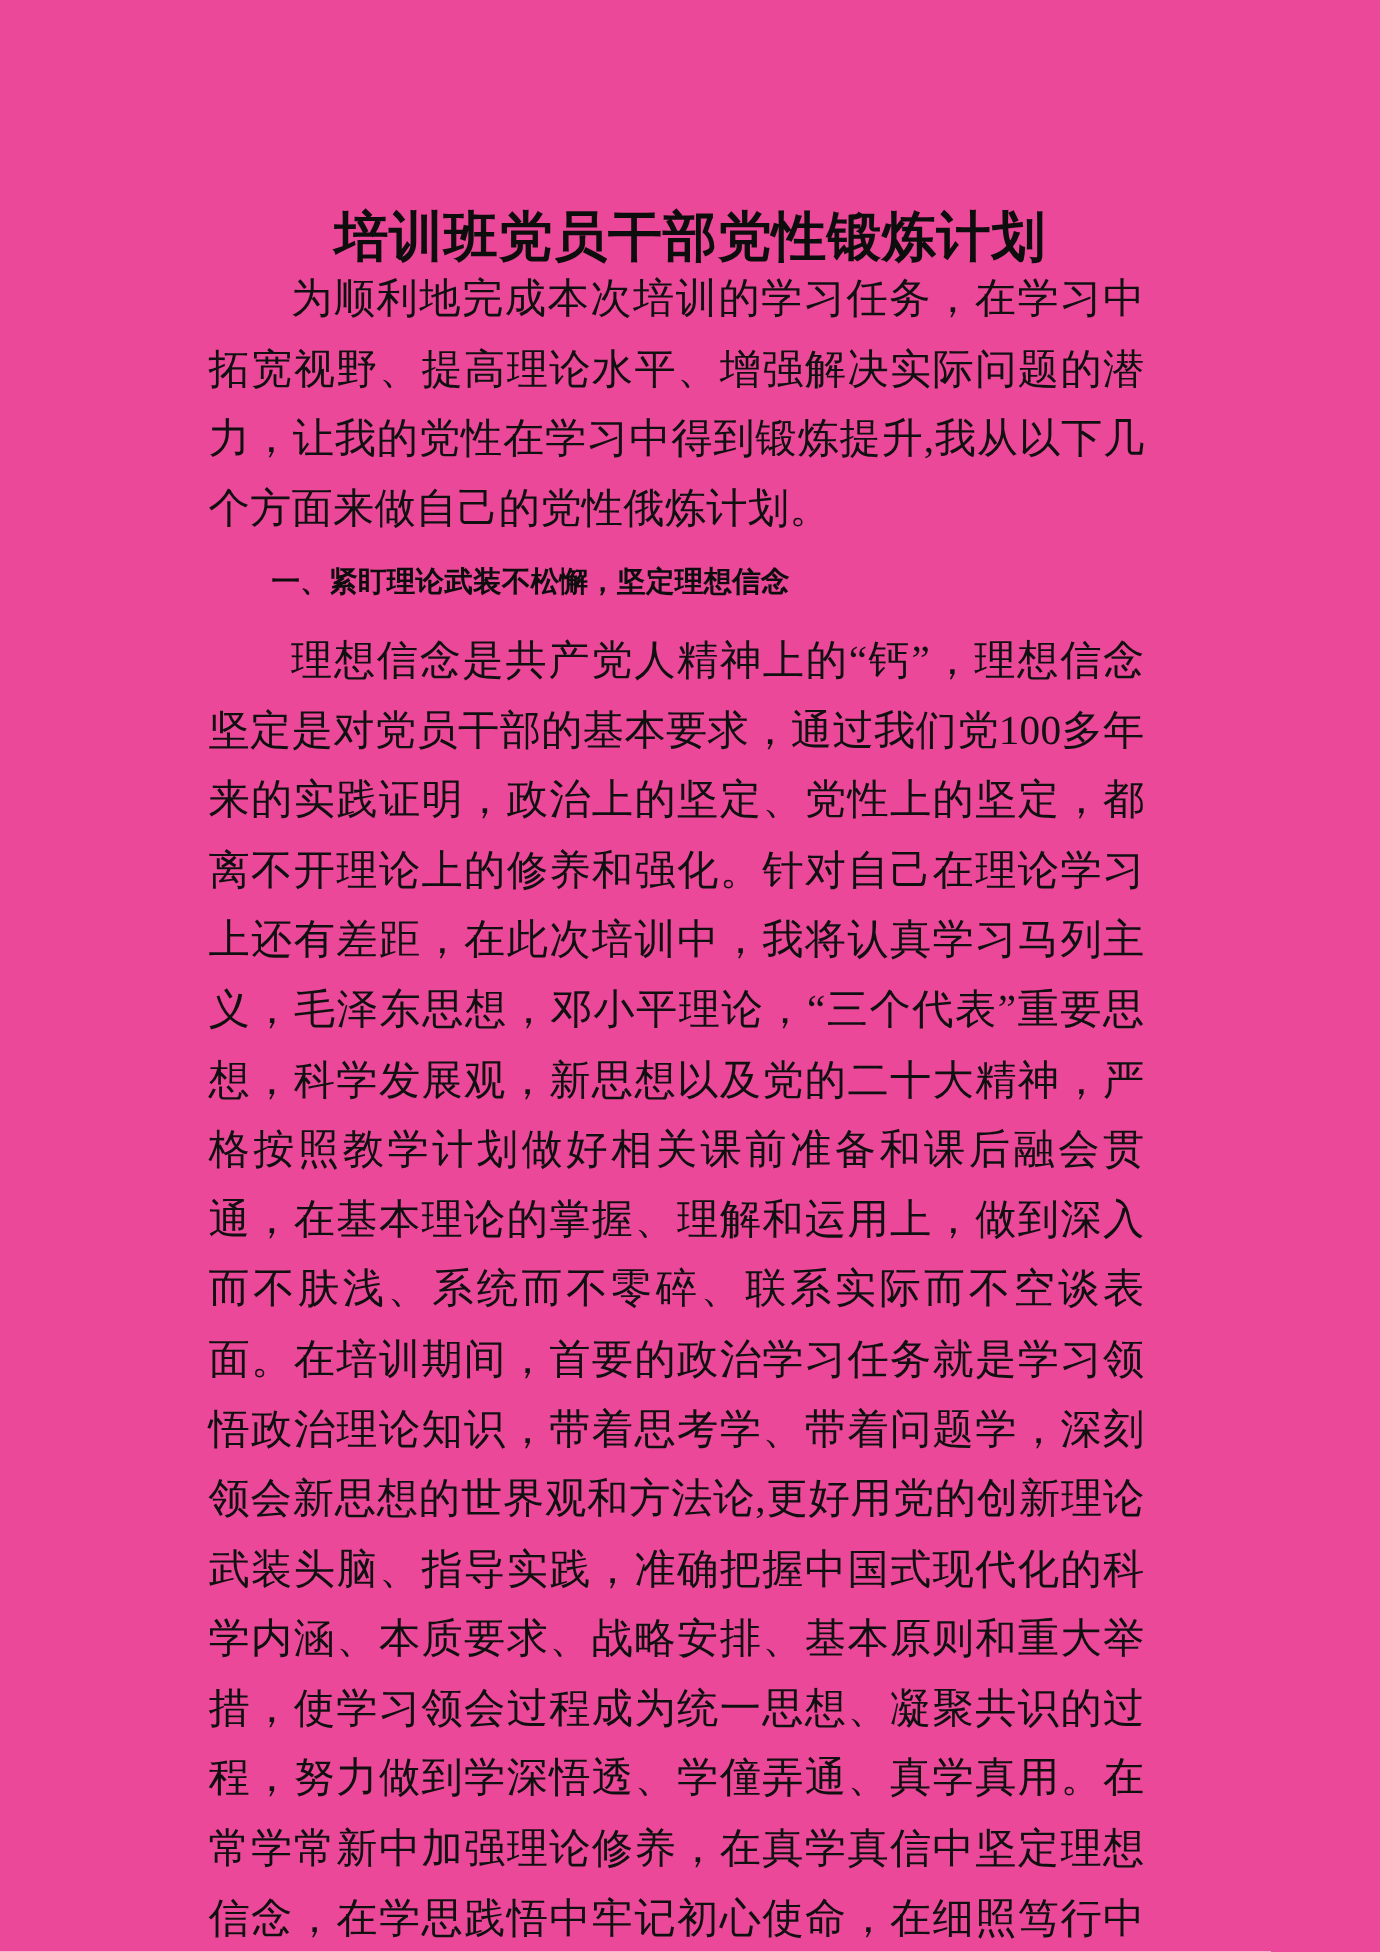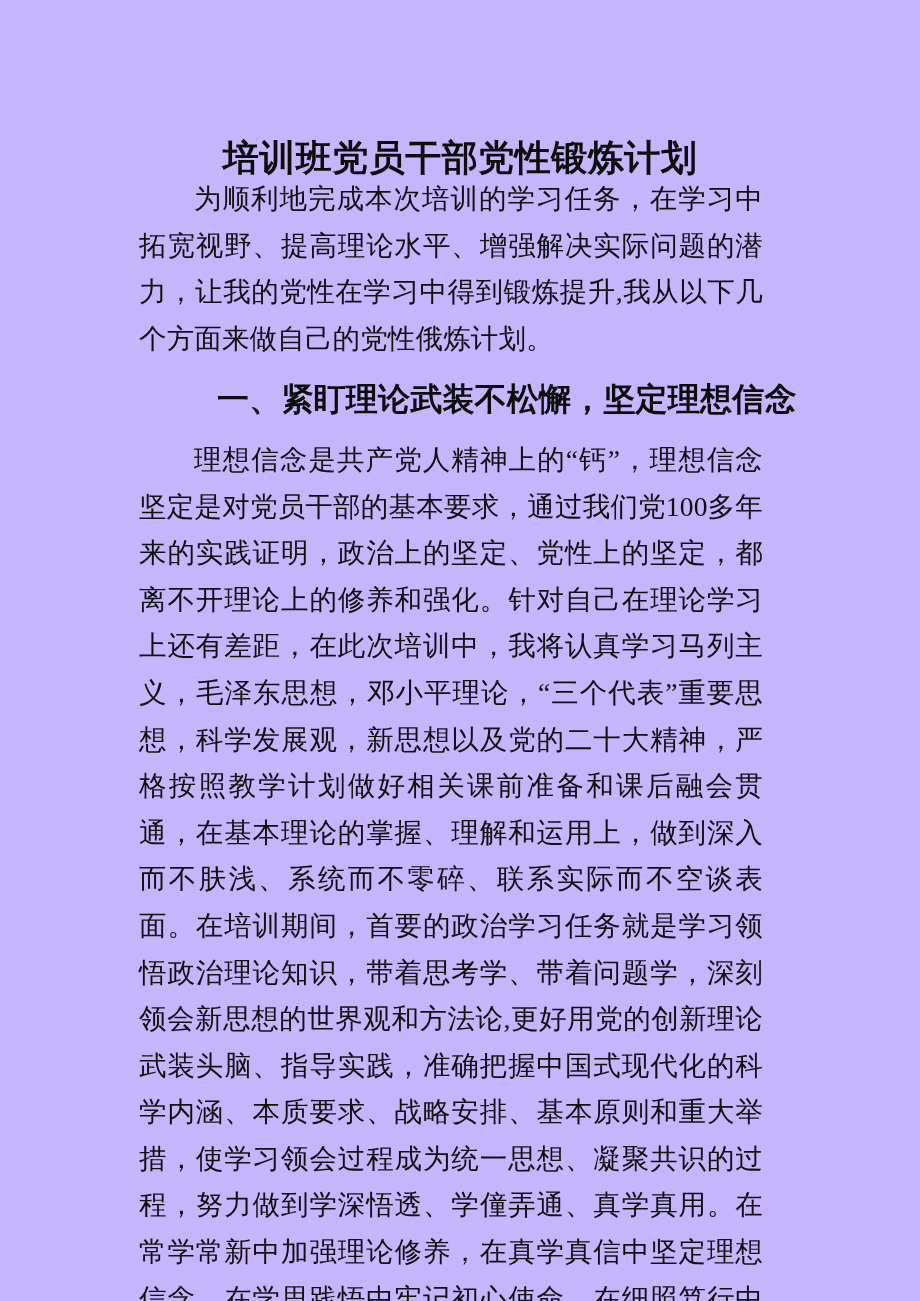--- a/index.html
+++ b/index.html
@@ -7,21 +7,21 @@
     margin: 0;
     padding: 0;
     background: #ffffff;
   }
 
   #page {
     position: relative;
     width: 920px;
     height: 1301px;
     margin: 0 auto;
-    background: #c4b5fd;
+    background: #ec4899;
     overflow: hidden;
     box-sizing: border-box;
   }
 
   
   .doc-title {
     position: absolute;
     left: 0;
     top: 108px;
     width: 920px;
@@ -53,25 +53,25 @@
     text-indent: 2em;
     margin: 0;
     letter-spacing: 0.15px;
     word-break: break-all;
   }
 
   
   .section-head {
     font-family: Liberation Sans, sans-serif;
     font-weight: 700;
-    font-size: 32px;
+    font-size: 19px;
     line-height: 46.6px;
     color: #0d0d0d;
     text-indent: 2em;
-    margin: 14px;
+    margin: 4px;
     letter-spacing: 0.2px;
     white-space: nowrap;
   }
 
   
   .gap-after-intro { height: 0px; }
   .gap-after-head  { height: 0px; }
 </style>
 </head>
 <body>

